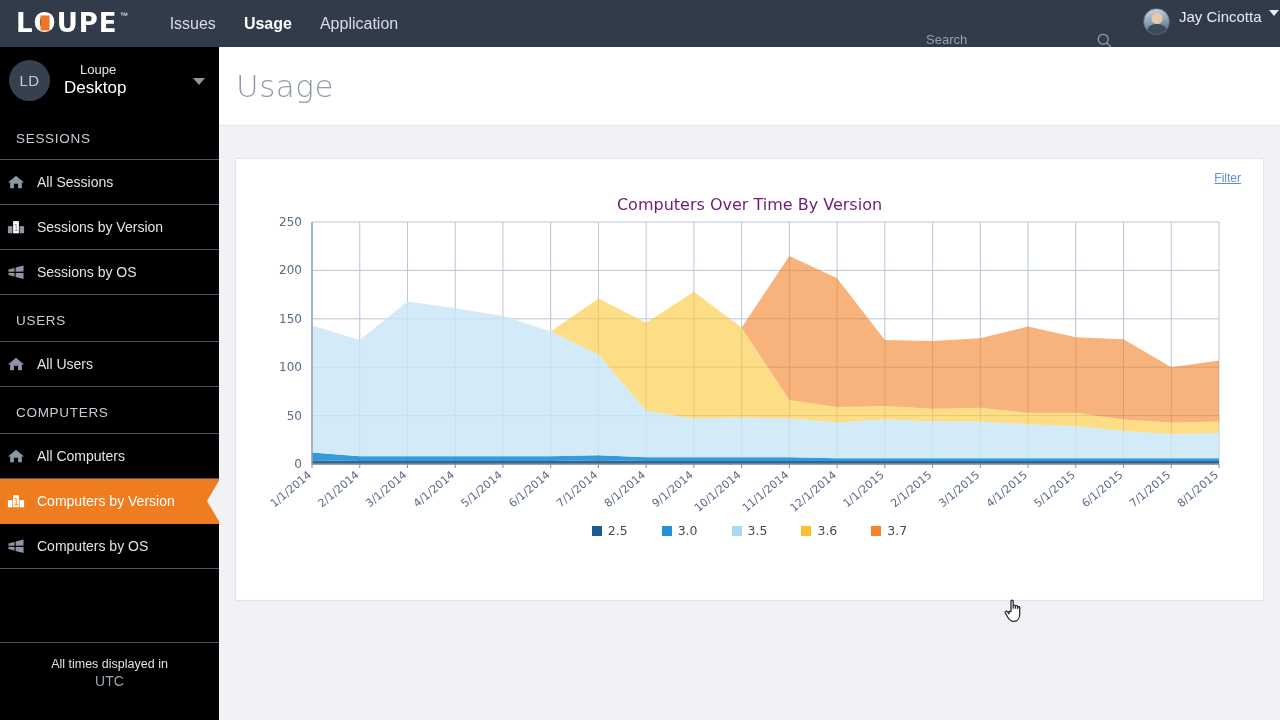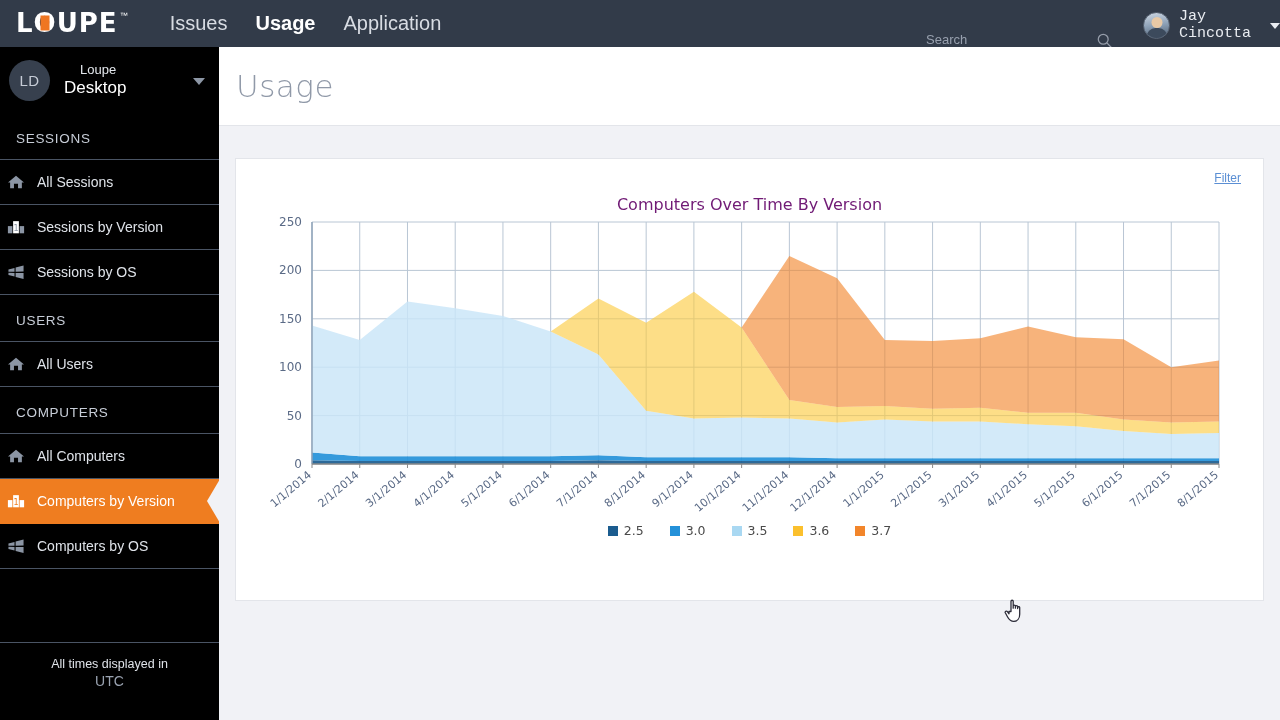--- a/index.html
+++ b/index.html
@@ -30,21 +30,21 @@
   }
   .logo-o { position: relative; display: inline-block; }
   .logo-dot {
     position: absolute; left: 50%; top: 50%;
     transform: translate(-50%, -50%);
     width: 9px; height: 15px; background: #ef7622;
   }
   .logo-tm { font-size: 8px; color: #fff; margin-left: 2px; margin-top: 1px; }
   .nav { display: flex; align-items: center; margin-left: 28px; gap: 0; }
   .nav-item {
-    color: #d8dce3; font-size: 20px; padding: 0 14px;
+    color: #d8dce3; font-size: 16px; padding: 0 14px;
     cursor: pointer; line-height: 47px;
   }
   .nav-item.active { color: #ffffff; font-weight: bold; }
 
   .search-wrap {
     position: absolute; left: 924px; top: 28px;
     width: 202px; height: 26px;
     border-bottom: 1px solid #5d6675;
     display: flex; align-items: center;
   }
@@ -52,21 +52,21 @@
     background: transparent; border: none; outline: none;
     color: #e6e9ee; font-size: 13px;
     font-family: "Liberation Sans", sans-serif;
     width: 172px; padding: 0 2px 3px 2px;
   }
   .search-input::placeholder { color: #98a0ae; }
   .search-icon { width: 17px; height: 17px; opacity: .8; }
 
   .user-menu {
     position: absolute; left: 1143px; top: 8px;
-    display: flex; align-items: center; cursor: pointer; font-family: Liberation Mono, monospace;
+    display: flex; align-items: flex-start; cursor: pointer;
   }
   .avatar {
     width: 27px; height: 27px; border-radius: 50%;
     background: linear-gradient(170deg, #cfd8e3 0%, #8ea2b8 48%, #4a5c70 100%);
     overflow: hidden; position: relative; flex: none;
     border: 1px solid #5a6575;
   }
   .avatar::before {
     content: ""; position: absolute; left: 50%; top: 4px;
     transform: translateX(-50%);
@@ -162,21 +162,21 @@
   .chart-title {
     text-align: center; padding-top: 36px;
     font-size: 16px; color: #701a75;
     font-family: "DejaVu Sans", sans-serif;
   }
   .plot-wrap { position: relative; width: 1029px; height: 340px; }
   .chart-svg { position: absolute; left: 0; top: 0; }
 
   .legend {
     position: absolute; left: 0; right: 0; top: 364px;
-    display: flex; justify-content: center; align-items: center; gap: 8px;
+    display: flex; justify-content: center; align-items: center; gap: 16px;
   }
   .lg-item { display: flex; align-items: center; margin: 0 9px; cursor: pointer; }
   .lg-sw { width: 10px; height: 10px; flex: none; }
   .lg-lb { font-size: 12.5px; color: #4a4a4a; margin-left: 6px;
            font-family: "DejaVu Sans", sans-serif; }
 
   .cursor-hand { position: absolute; left: 1003px; top: 596px; width: 24px; height: 28px; }
 </style>
 </head>
 <body>

